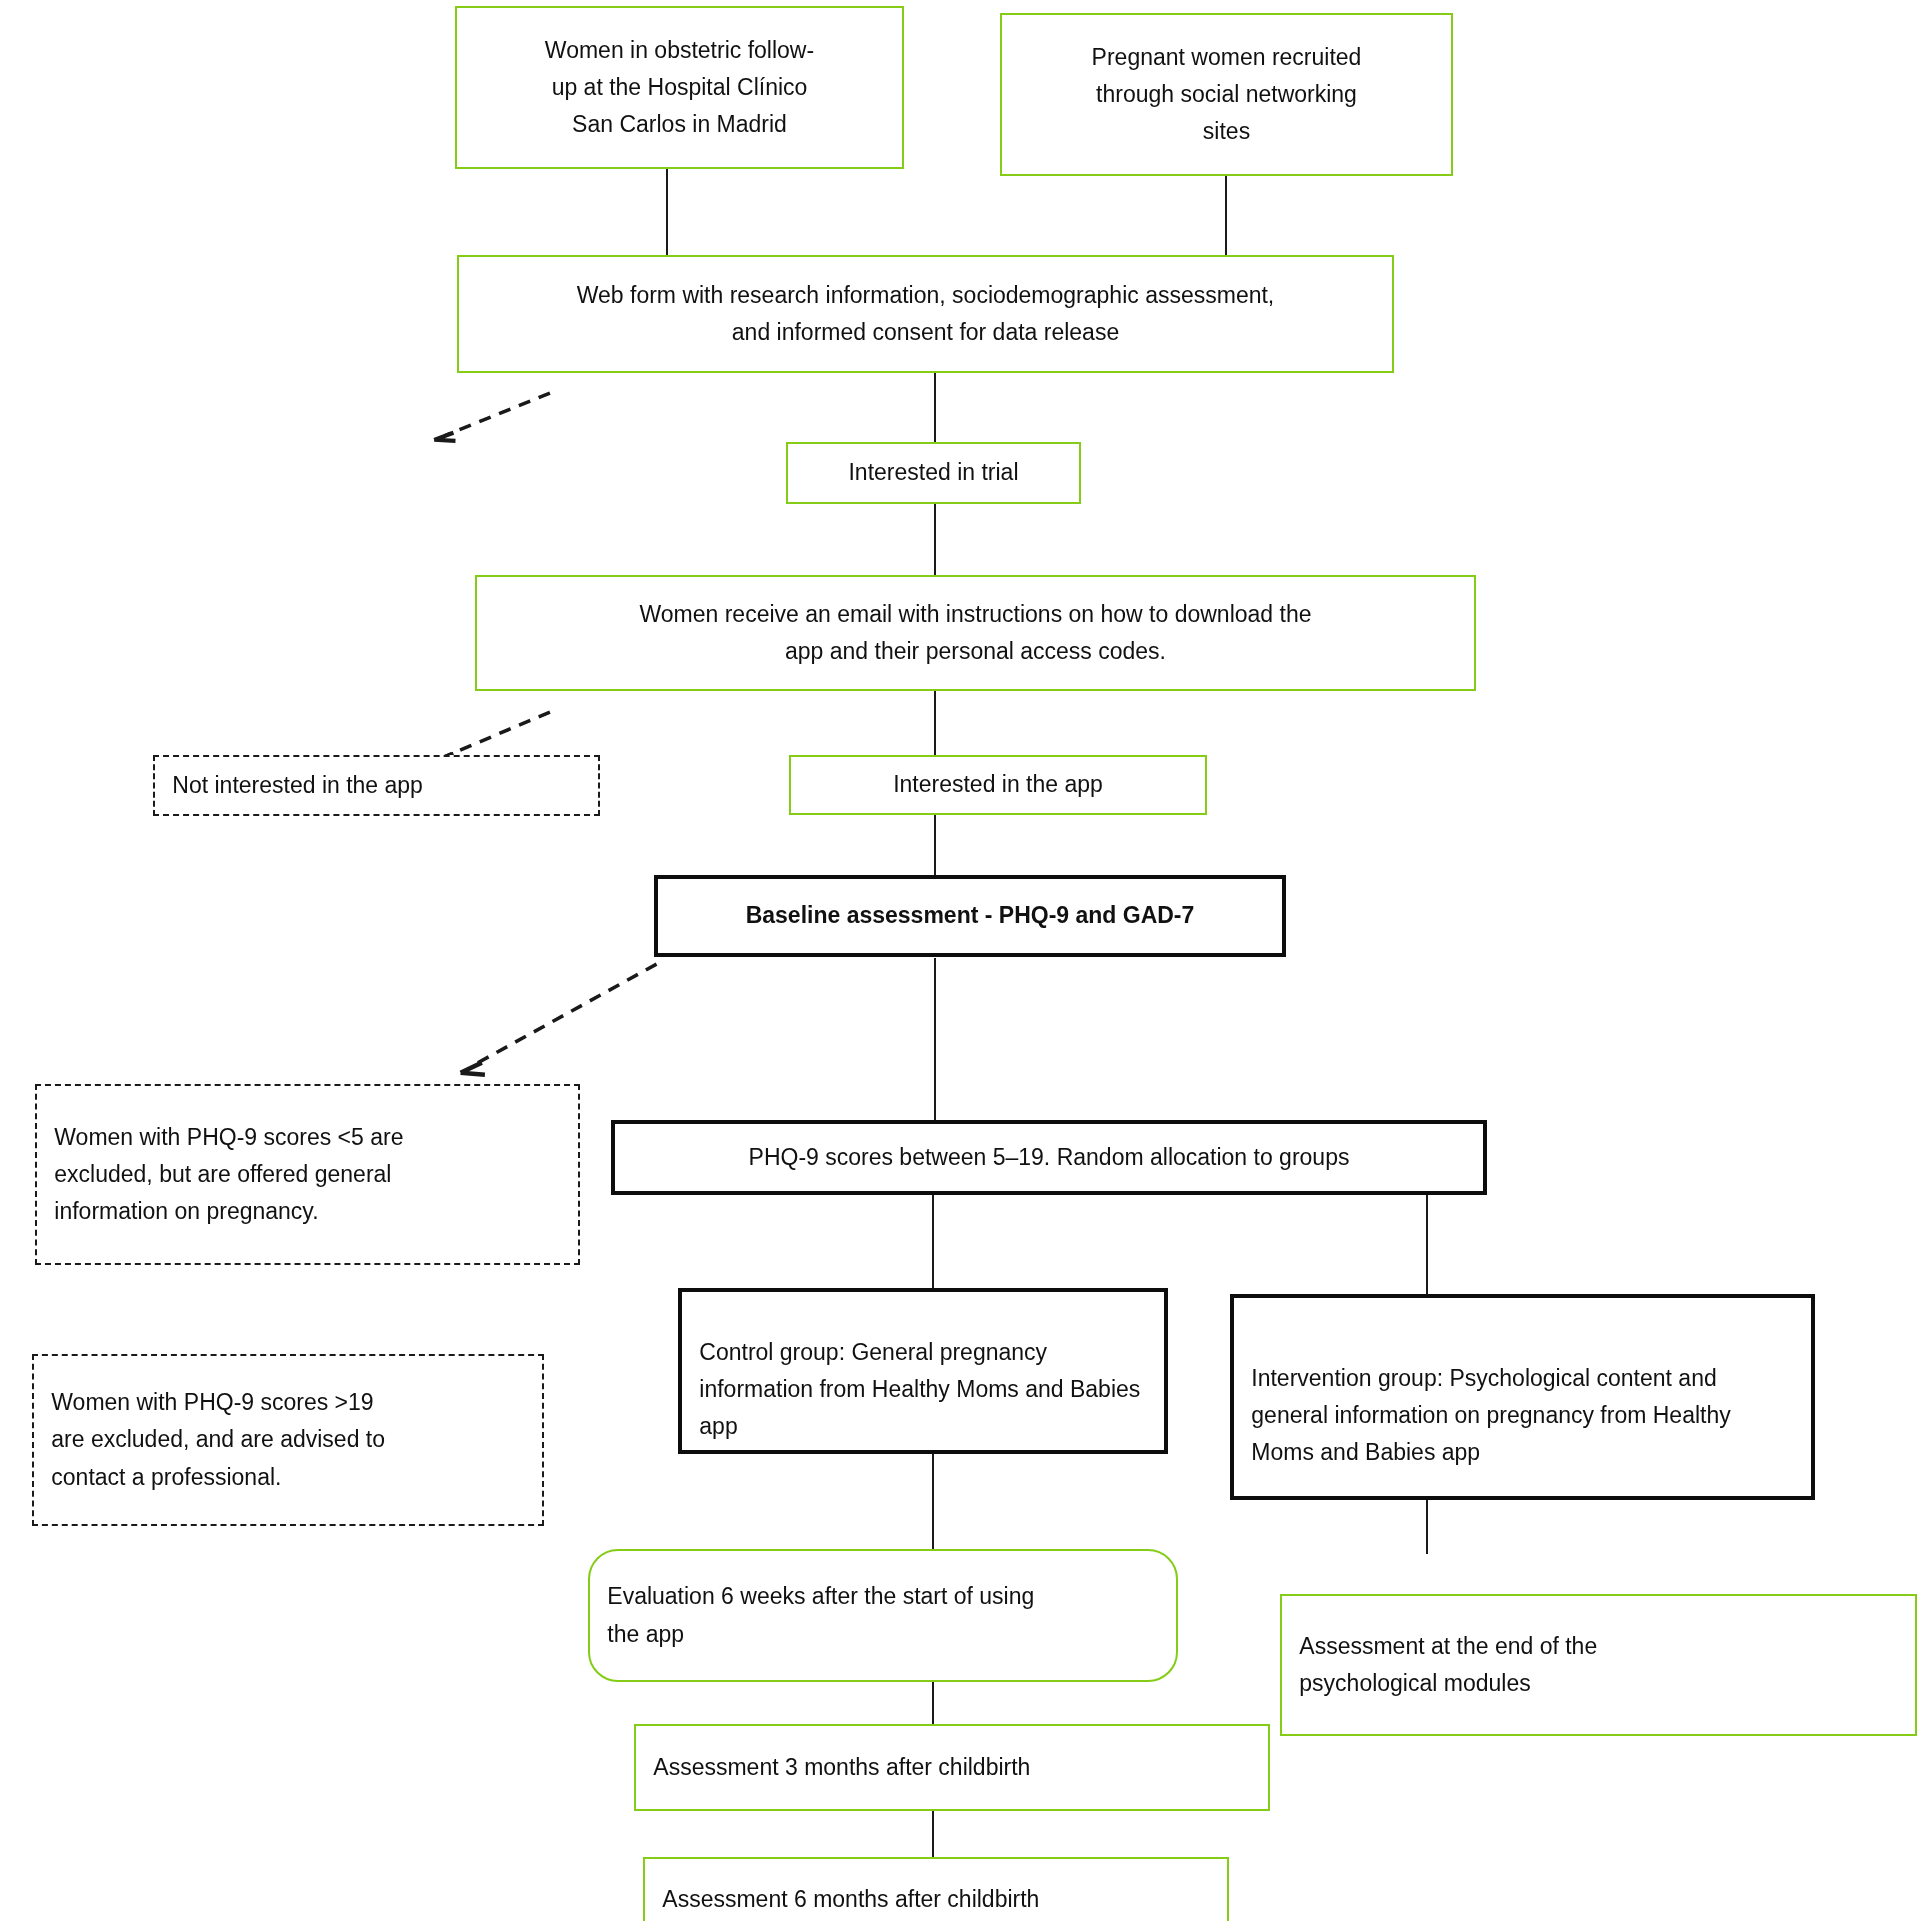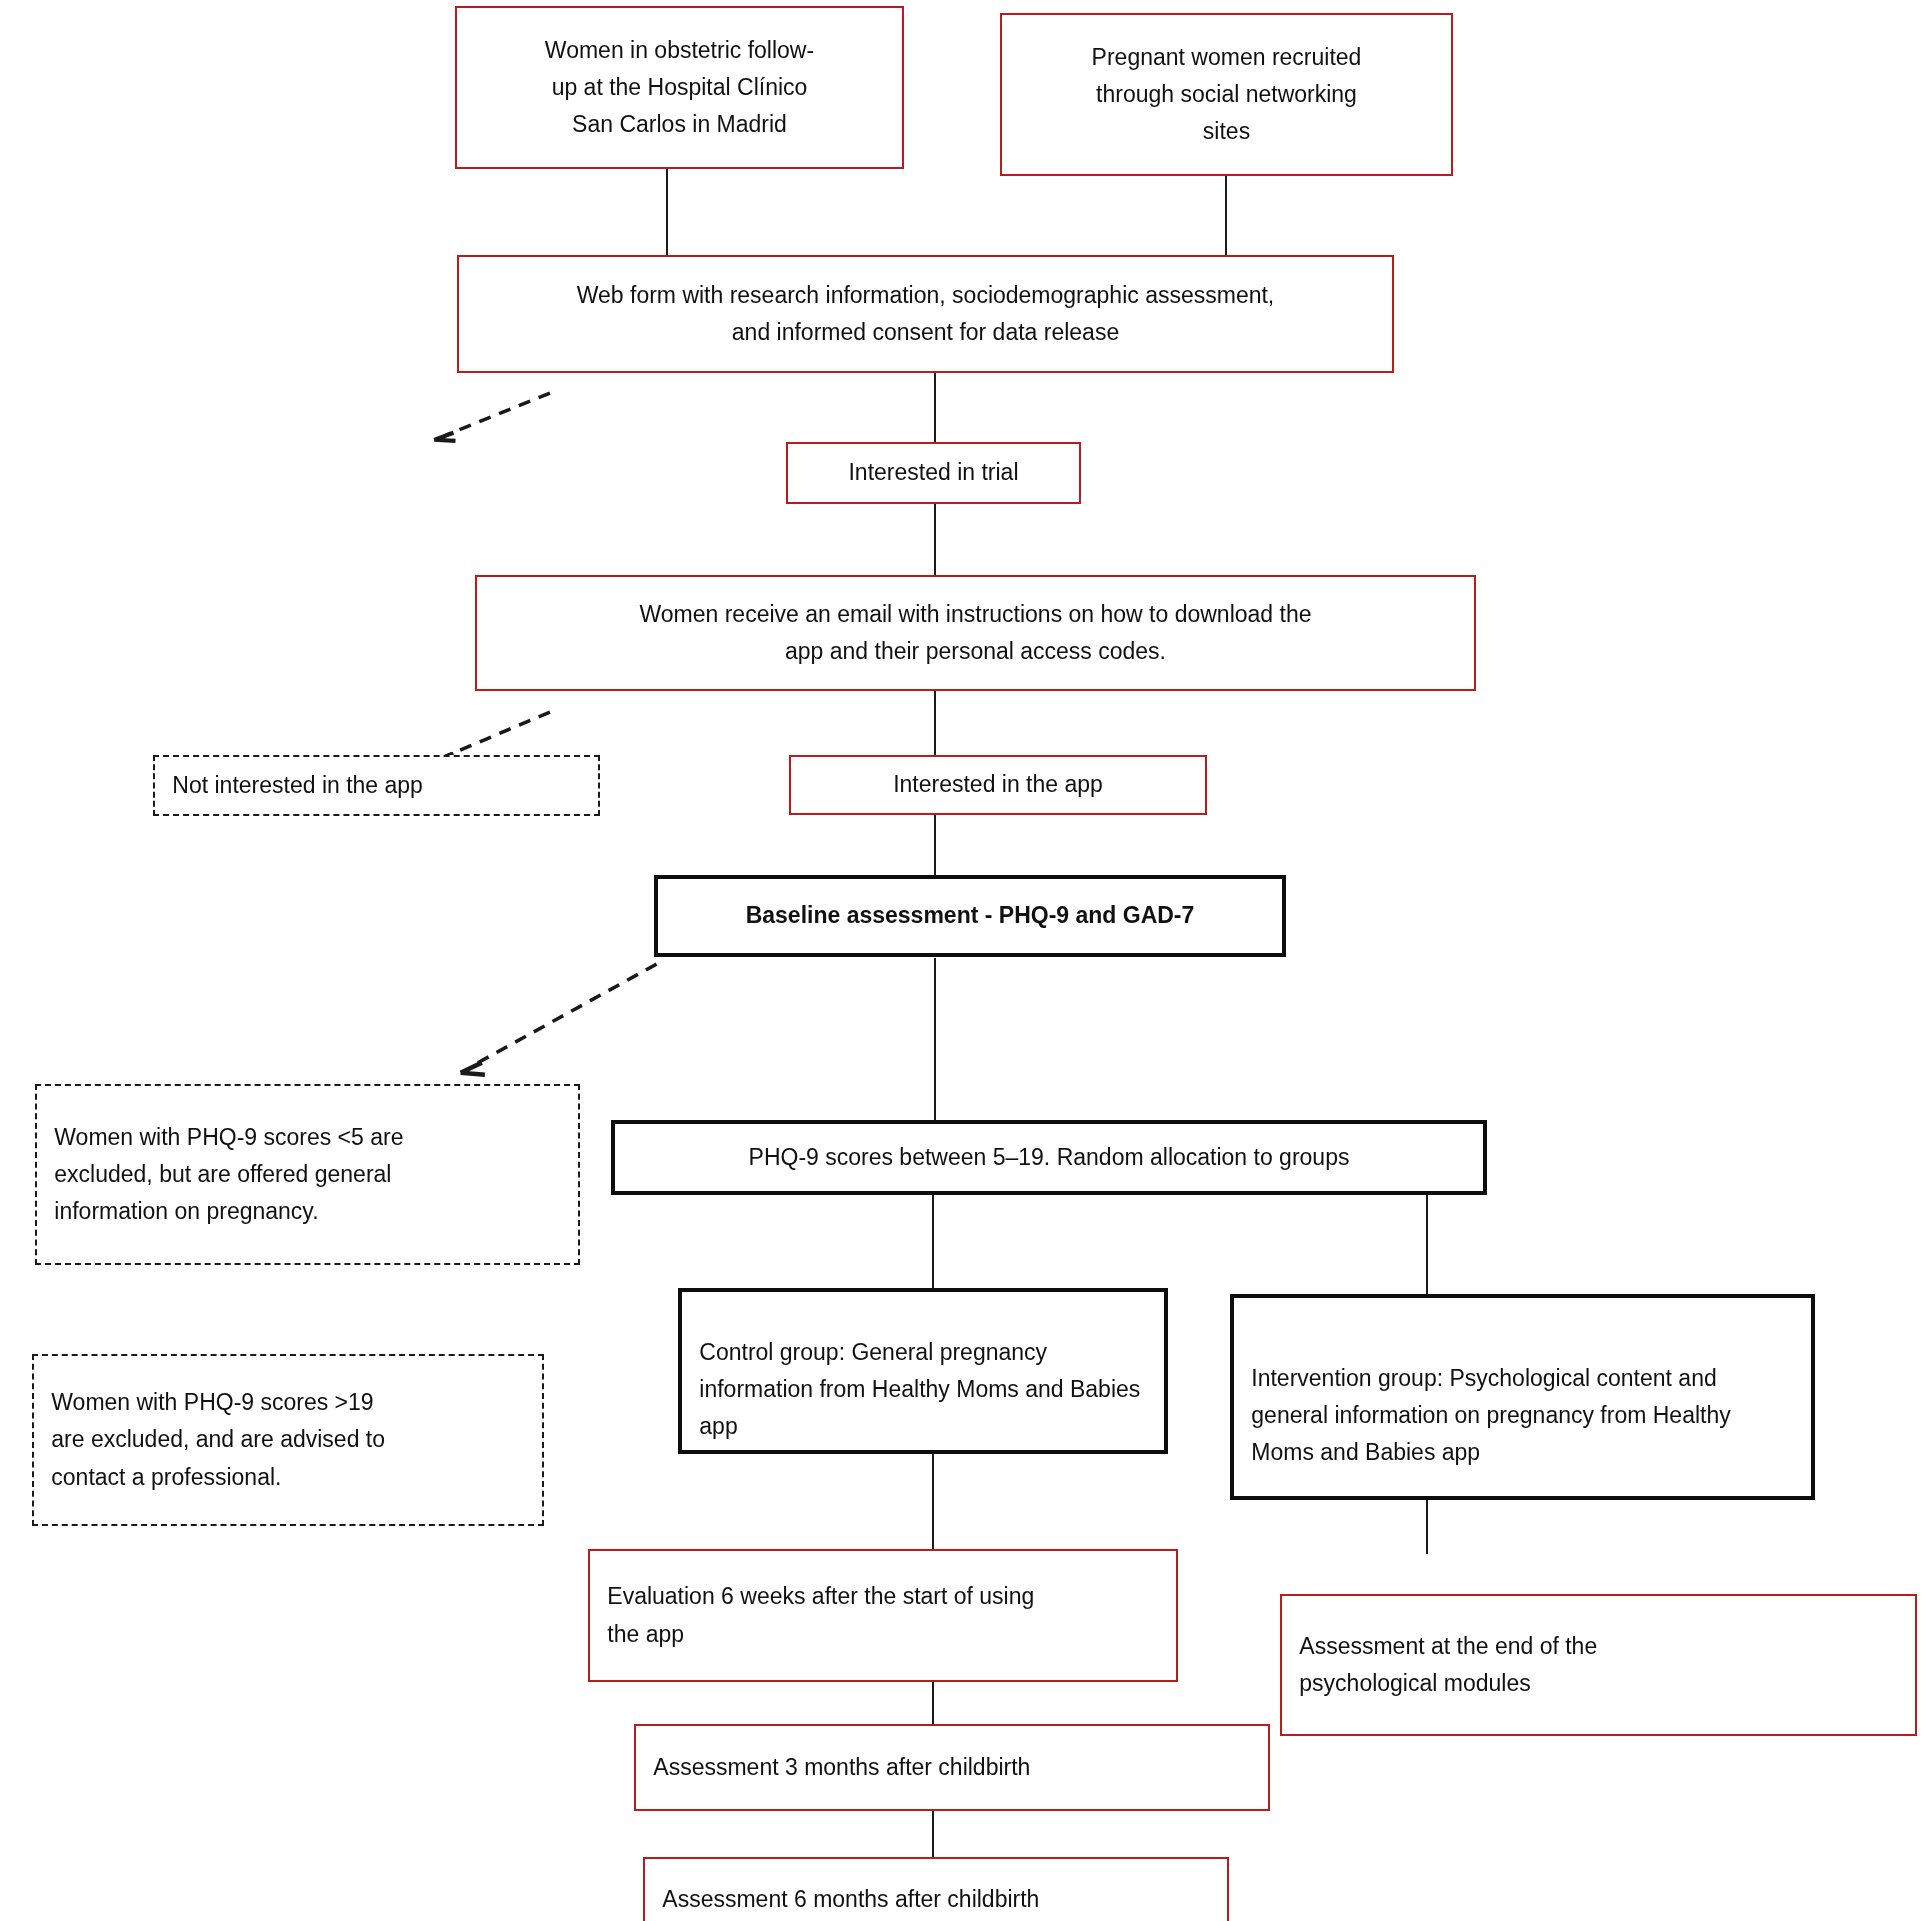--- a/index.html
+++ b/index.html
@@ -18,21 +18,21 @@
     display:flex;
     align-items:center;
     z-index:3;
   }
   .node .txt{
     width:100%;
     font-size:23px;
     line-height:1.62;
     white-space:pre-line;
   }
-  .solid{ border:2px solid #b91c1c; }
+  .solid{ border:2px solid #84cc16; }
   .solid-thick{ border:4.6px solid #0d0d0d; }
   .dashed{ border:2.5px dashed #1a1a1a; }
   .center .txt{ text-align:center; padding:0 13.2px; }
   .left .txt{ text-align:left; padding:0 17.3px; }
   .b{ font-weight:normal; }
 
   .conn{
     position:absolute;
     background:#1a1a1a;
     z-index:1;
@@ -138,21 +138,21 @@
       <b class="b">Control group:</b><span> General pregnancy information from Healthy Moms and Babies app</span>
     </div>
   </div>
 
   <div class="node solid-thick left" style="left:1230px;top:1294px;width:585px;height:206px;">
     <div class="txt">
       <b class="b">Intervention group:</b><span> Psychological content and general information on pregnancy from Healthy Moms and Babies app</span>
     </div>
   </div>
 
-  <div class="node solid left" style="left:588px;top:1549px;width:590px;height:133px;">
+  <div class="node solid left" style="left:588px;top:1549px;width:590px;height:133px;border-radius:30px;">
     <div class="txt">Evaluation 6 weeks after the start of using
 the app</div>
   </div>
 
   <div class="node solid left" style="left:1280px;top:1549px;width:637px;height:142px;margin-top:45px;">
     <div class="txt">Assessment at the end of the
 psychological modules</div>
   </div>
 
   <div class="node solid left" style="left:634px;top:1724px;width:636px;height:87px;">

